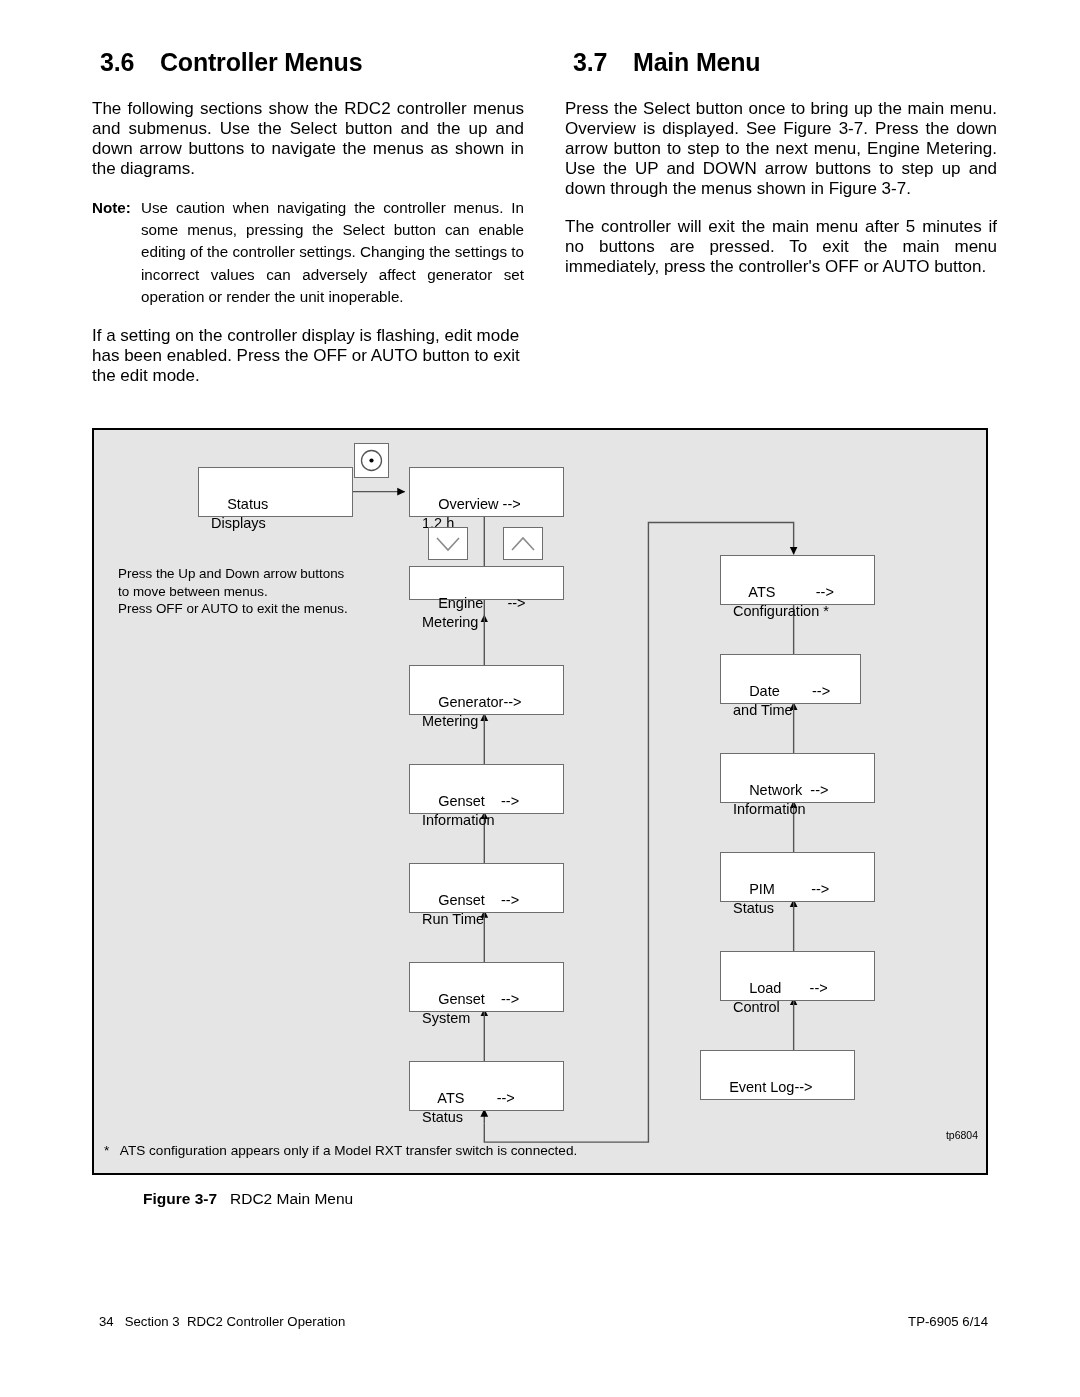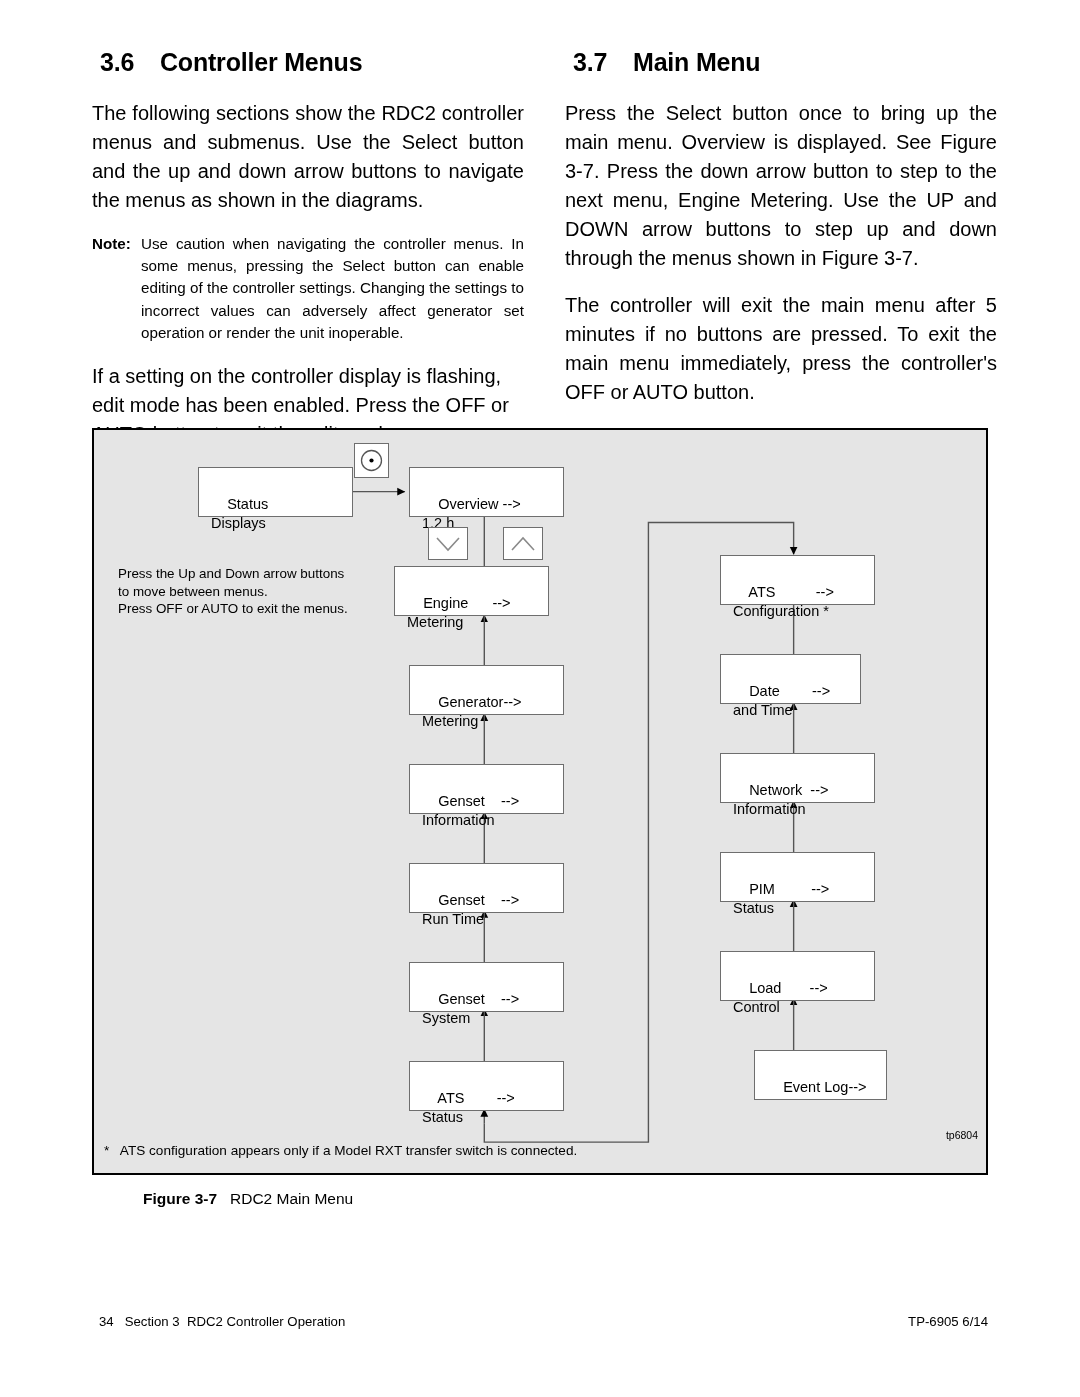--- a/index.html
+++ b/index.html
@@ -28,22 +28,22 @@
   .sec-head {
     font-size: 25px;
     font-weight: bold;
     letter-spacing: -0.2px;
     margin: 0 0 22px 8px;
     white-space: nowrap;
   }
   .sec-num { display: inline-block; min-width: 60px; }
 
   p.body {
-    font-size: 20px;
-    line-height: 29px;
+    font-size: 17px;
+    line-height: 20px;
     margin: 0 0 18px 0;
     text-align: justify;
   }
   p.body.tight { text-align: left; }
 
   .note-block {
     position: relative;
     font-size: 15.2px;
     line-height: 22.2px;
     margin: 0 0 18px 0;
@@ -222,21 +222,21 @@
 
   <div class="btn-icon" style="left:409px; top:97px; width:40px; height:33px;">
     <svg width="38" height="31" viewBox="0 0 38 31">
       <path d="M8 22 L19 10 L30 22" fill="none" stroke="#8a8a8a" stroke-width="1.6"></path>
     </svg>
   </div>
 
   <div class="mbox" style="left:315px; top:37px; width:155px; height:50px;">
     <span>Overview --&gt;</span><span class="l2">1.2 h</span>
   </div>
-  <div class="mbox" style="left:300px; top:136px; width:155px; height:50px;">
+  <div class="mbox" style="left:315px; top:136px; width:155px; height:34px;">
     <span>Engine      --&gt;</span><span class="l2">Metering</span>
   </div>
   <div class="mbox" style="left:315px; top:235px; width:155px; height:50px;">
     <span>Generator--&gt;</span><span class="l2">Metering</span>
   </div>
   <div class="mbox" style="left:315px; top:334px; width:155px; height:50px;">
     <span>Genset    --&gt;</span><span class="l2">Information</span>
   </div>
   <div class="mbox" style="left:315px; top:433px; width:155px; height:50px;">
     <span>Genset    --&gt;</span><span class="l2">Run Time</span>
@@ -256,21 +256,21 @@
   </div>
   <div class="mbox" style="left:626px; top:323px; width:155px; height:50px;">
     <span>Network  --&gt;</span><span class="l2">Information</span>
   </div>
   <div class="mbox" style="left:626px; top:422px; width:155px; height:50px;">
     <span>PIM         --&gt;</span><span class="l2">Status</span>
   </div>
   <div class="mbox" style="left:626px; top:521px; width:155px; height:50px;">
     <span>Load       --&gt;</span><span class="l2">Control</span>
   </div>
-  <div class="mbox" style="left:660px; top:620px; width:133px; height:50px;">
+  <div class="mbox" style="left:606px; top:620px; width:155px; height:50px;">
     <span>Event Log--&gt;</span><span class="l2"></span>
   </div>
 
   <div class="hint" style="left:24px; top:135px;">Press the Up and Down arrow buttons
 to move between menus.
 Press OFF or AUTO to exit the menus.</div>
 
   <div class="footnote" style="left:10px; top:713px;">*   ATS configuration appears only if a Model RXT transfer switch is connected.</div>
 
   <div class="fig-id" style="right:8px; top:699px;">tp6804</div>

